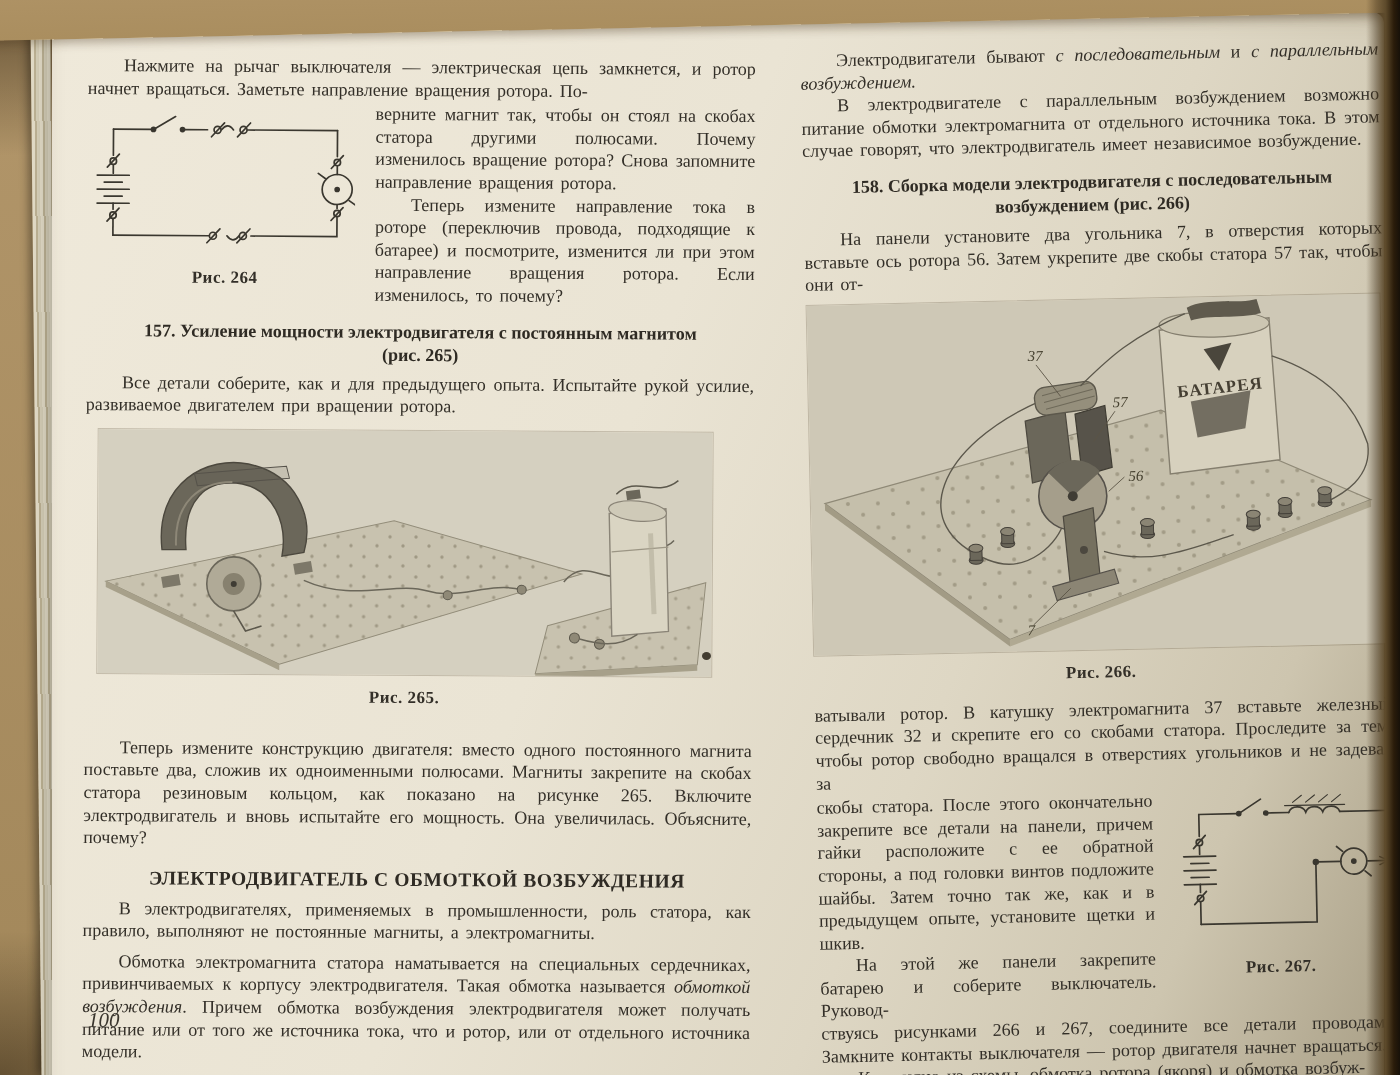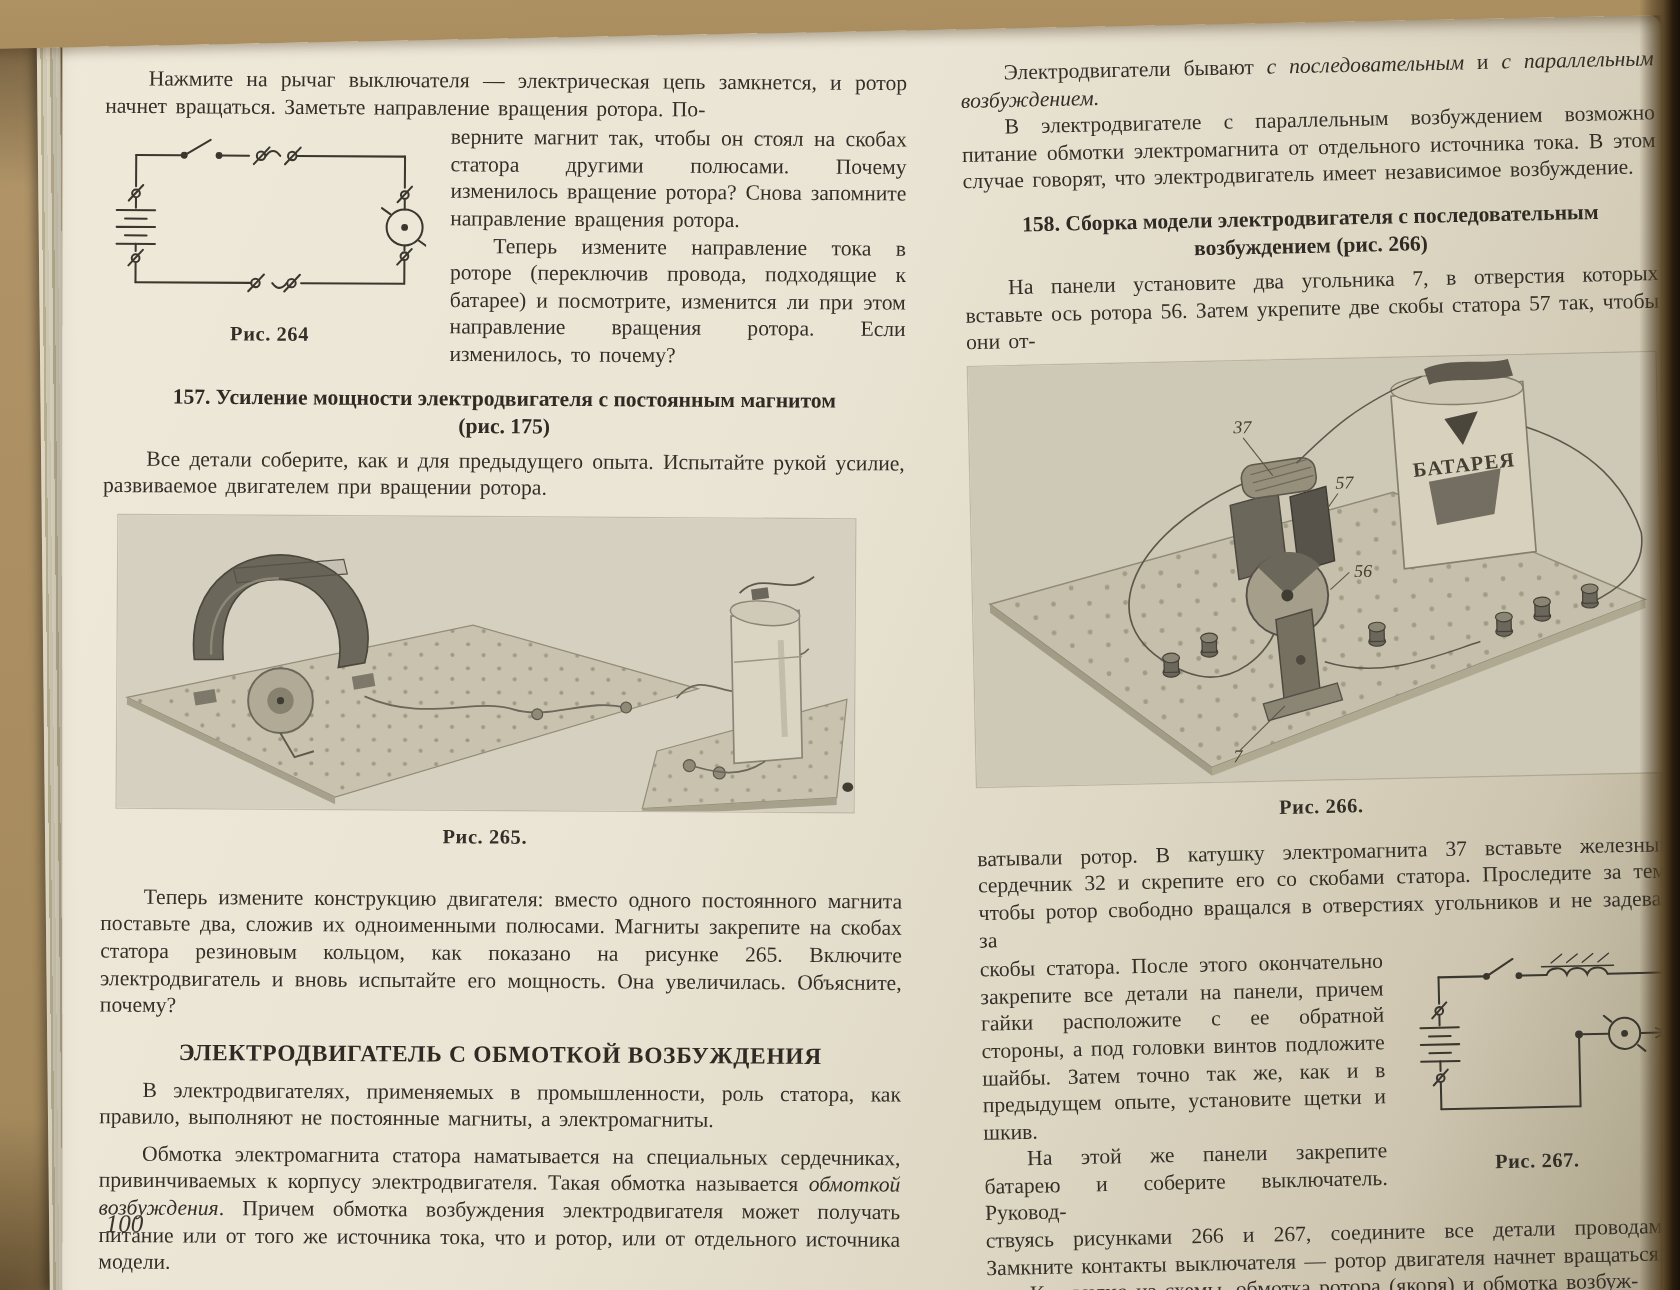--- a/index.html
+++ b/index.html
@@ -127,21 +127,21 @@
           </g>
         </svg>
         <figcaption class="figcap">Рис. 264</figcaption>
       </figure>
       <p class="bt">верните магнит так, чтобы он стоял на скобах статора другими полюсами. Почему изменилось вращение ротора? Снова запомните направление вращения ротора.</p>
       <p class="bt ind">Теперь измените направление тока в роторе (переключив провода, подходящие к батарее) и посмотрите, изменится ли при этом направление вращения ротора. Если изменилось, то почему?</p>
     </div>
 
     <h3 class="h-num">
       <span>157. Усиление мощности электродвигателя с постоянным магнитом</span><br>
-      <span>(рис. 175)</span>
+      <span>(рис. 265)</span>
     </h3>
     <p class="bt ind">Все детали соберите, как и для предыдущего опыта. Испытайте рукой усилие, развиваемое двигателем при вращении ротора.</p>
 
     <figure class="fig265">
       <svg class="photo" width="614" height="244" viewBox="0 0 614 244">
         <defs>
           <pattern id="holesA" width="26" height="20" patternUnits="userSpaceOnUse">
             <circle cx="6" cy="6" r="1.7" fill="#958e79"></circle>
               <circle cx="19" cy="15" r="1.7" fill="#958e79"></circle>
           </pattern>

